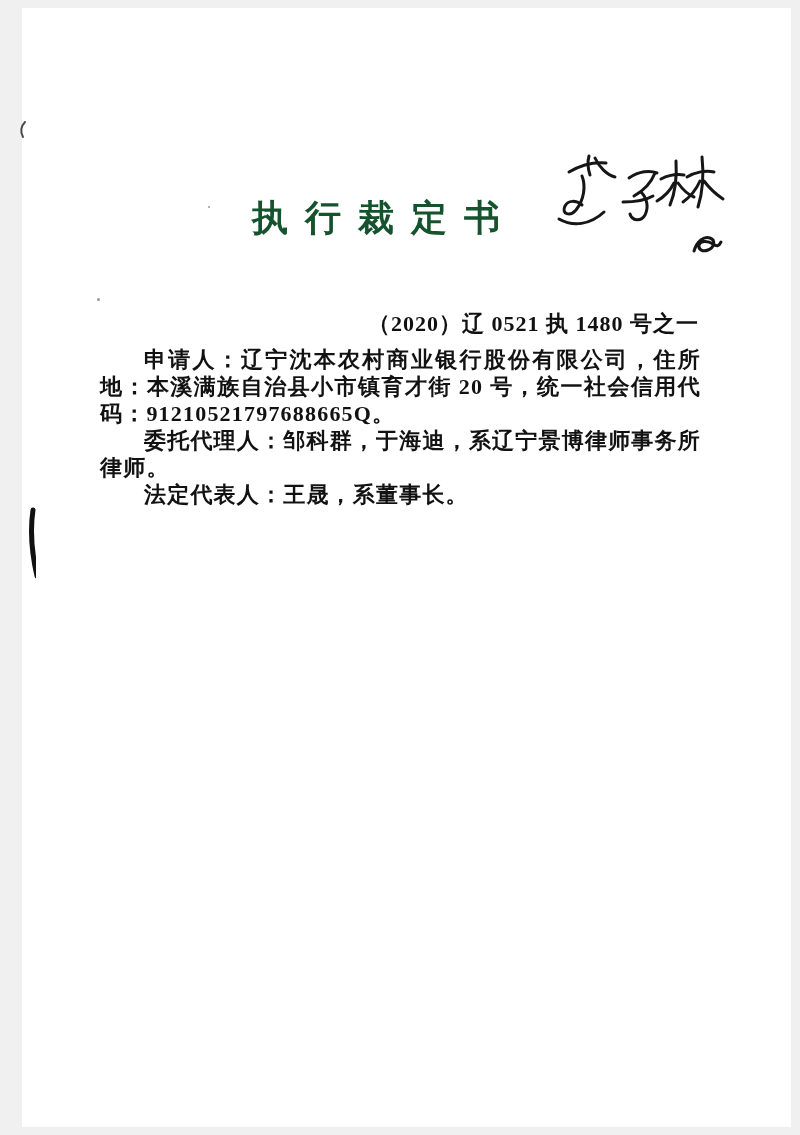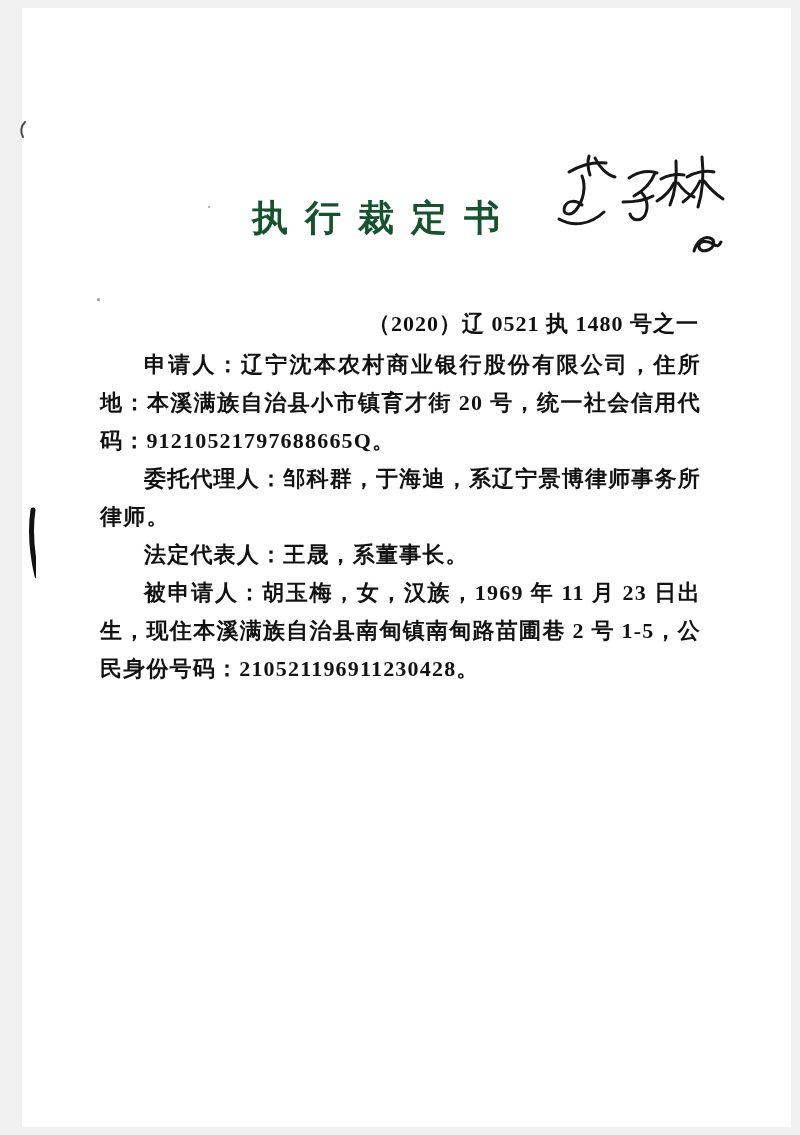--- a/index.html
+++ b/index.html
@@ -58,21 +58,21 @@
     letter-spacing: 1px;
     color: #111;
     white-space: nowrap;
   }
   .body-text {
     position: absolute;
     left: 78px; top: 338px;
     width: 601px;
     font-size: 22px;
     font-weight: 600;
-    line-height: 38px;
+    line-height: 27px;
     letter-spacing: 1.2px;
     text-align: justify;
     color: #121212;
   }
   .body-text p {
     margin: 0;
     text-indent: 2em;
   }
   .pen-mark {
     position: absolute;
@@ -143,21 +143,20 @@
 
     <p class="case-number">（2020）辽 0521 执 1480 号之一</p>
 
     <span class="speck speck-a"></span>
     <span class="speck speck-b"></span>
 
     <div class="body-text">
       <p>申请人：辽宁沈本农村商业银行股份有限公司，住所地：本溪满族自治县小市镇育才街 20 号，统一社会信用代码：91210521797688665Q。</p>
       <p>委托代理人：邹科群，于海迪，系辽宁景博律师事务所律师。</p>
       <p>法定代表人：王晟，系董事长。</p>
-      <p>被申请人：胡玉梅，女，汉族，1969 年 11 月 23 日出生，现住本溪满族自治县南甸镇南甸路苗圃巷 2 号 1-5，公民身份号码：210521196911230428。</p>
     </div>
 
     <svg class="pen-mark" viewBox="0 0 26 78">
       <path d="M23,6 C20,26 22,50 27,72" fill="none" stroke="#111" stroke-width="5" stroke-linecap="round"></path>
     </svg>
 
   </div>
 </div>
 
 </body></html>

